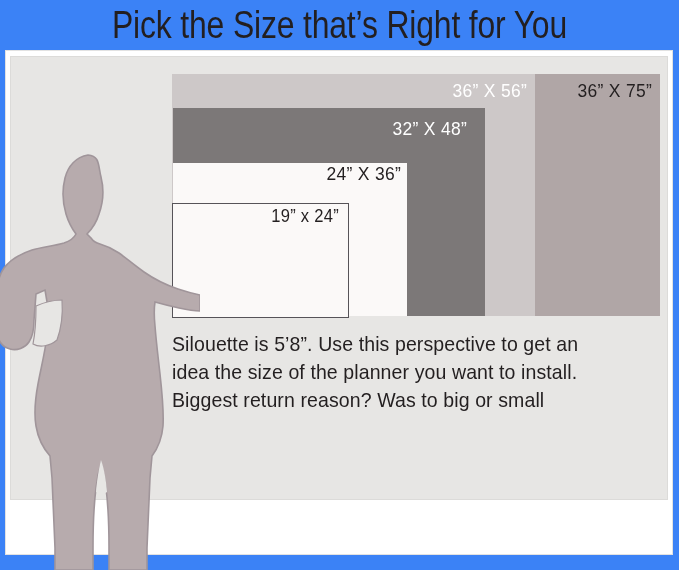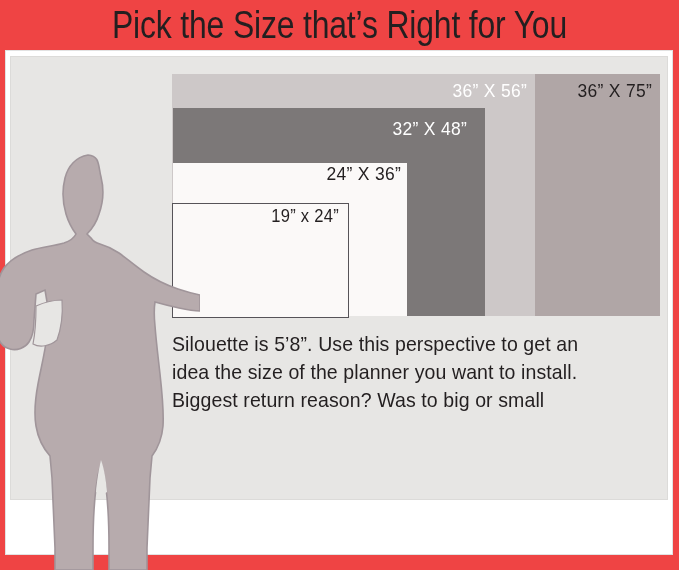--- a/index.html
+++ b/index.html
@@ -4,21 +4,21 @@
 <style>
   html, body {
     margin: 0;
     padding: 0;
     background: #ffffff;
   }
   #page {
     position: relative;
     width: 679px;
     height: 570px;
-    background: #ef4444;
+    background: #3b82f6;
     overflow: hidden;
     font-family: "Liberation Sans", sans-serif;
   }
 
   
   #title {
     position: absolute;
     left: 0;
     top: 0;
     width: 679px;

